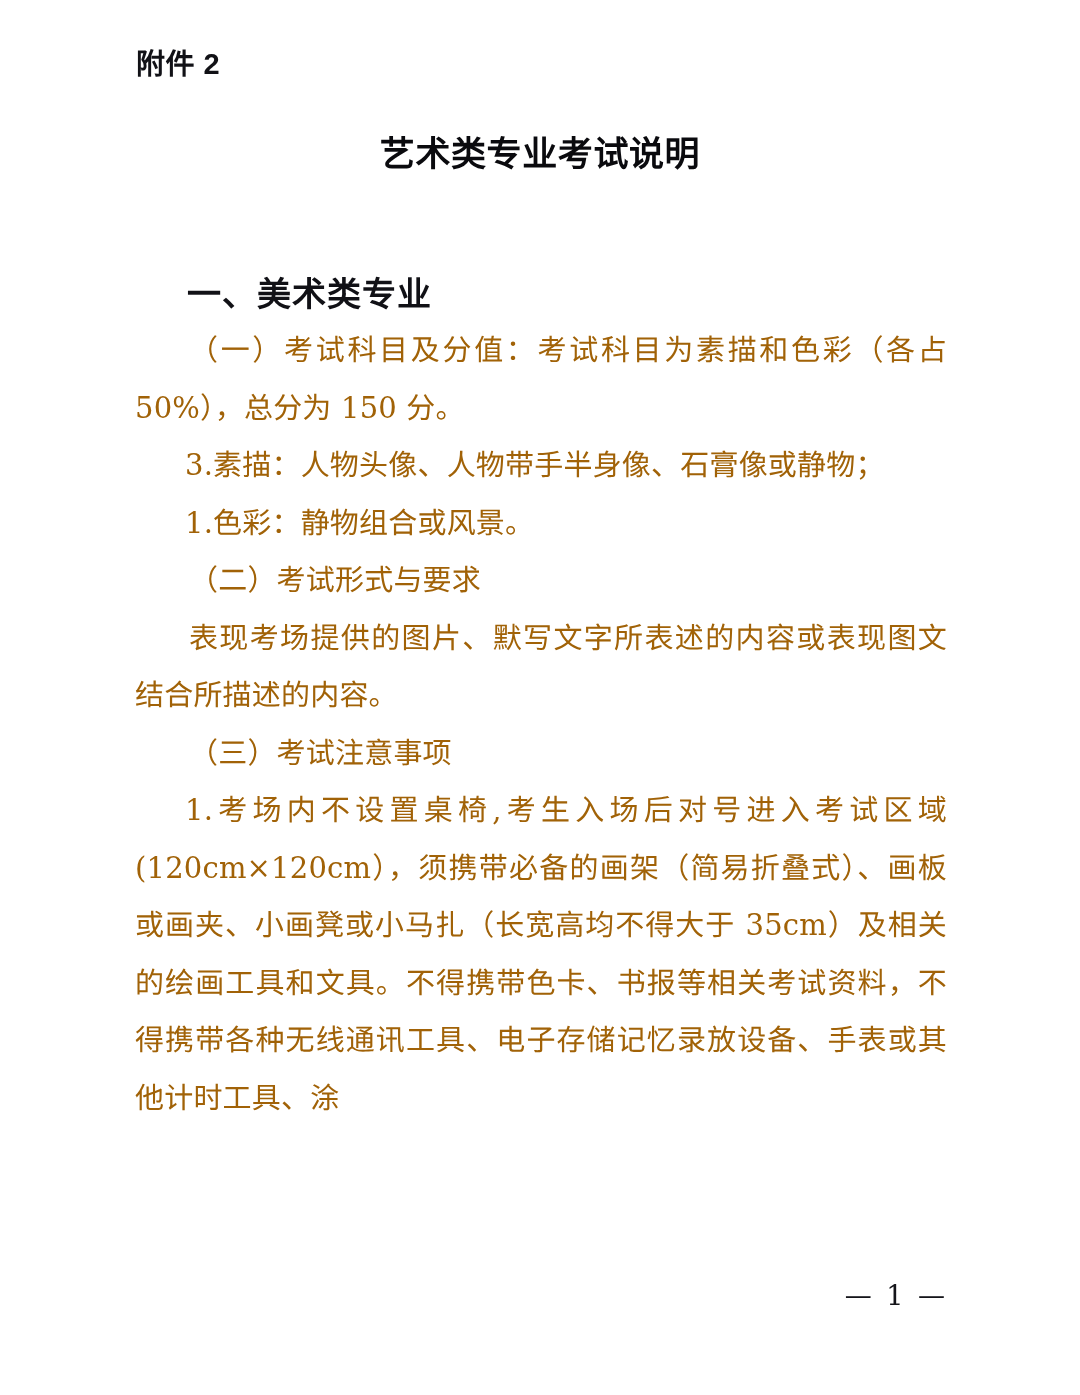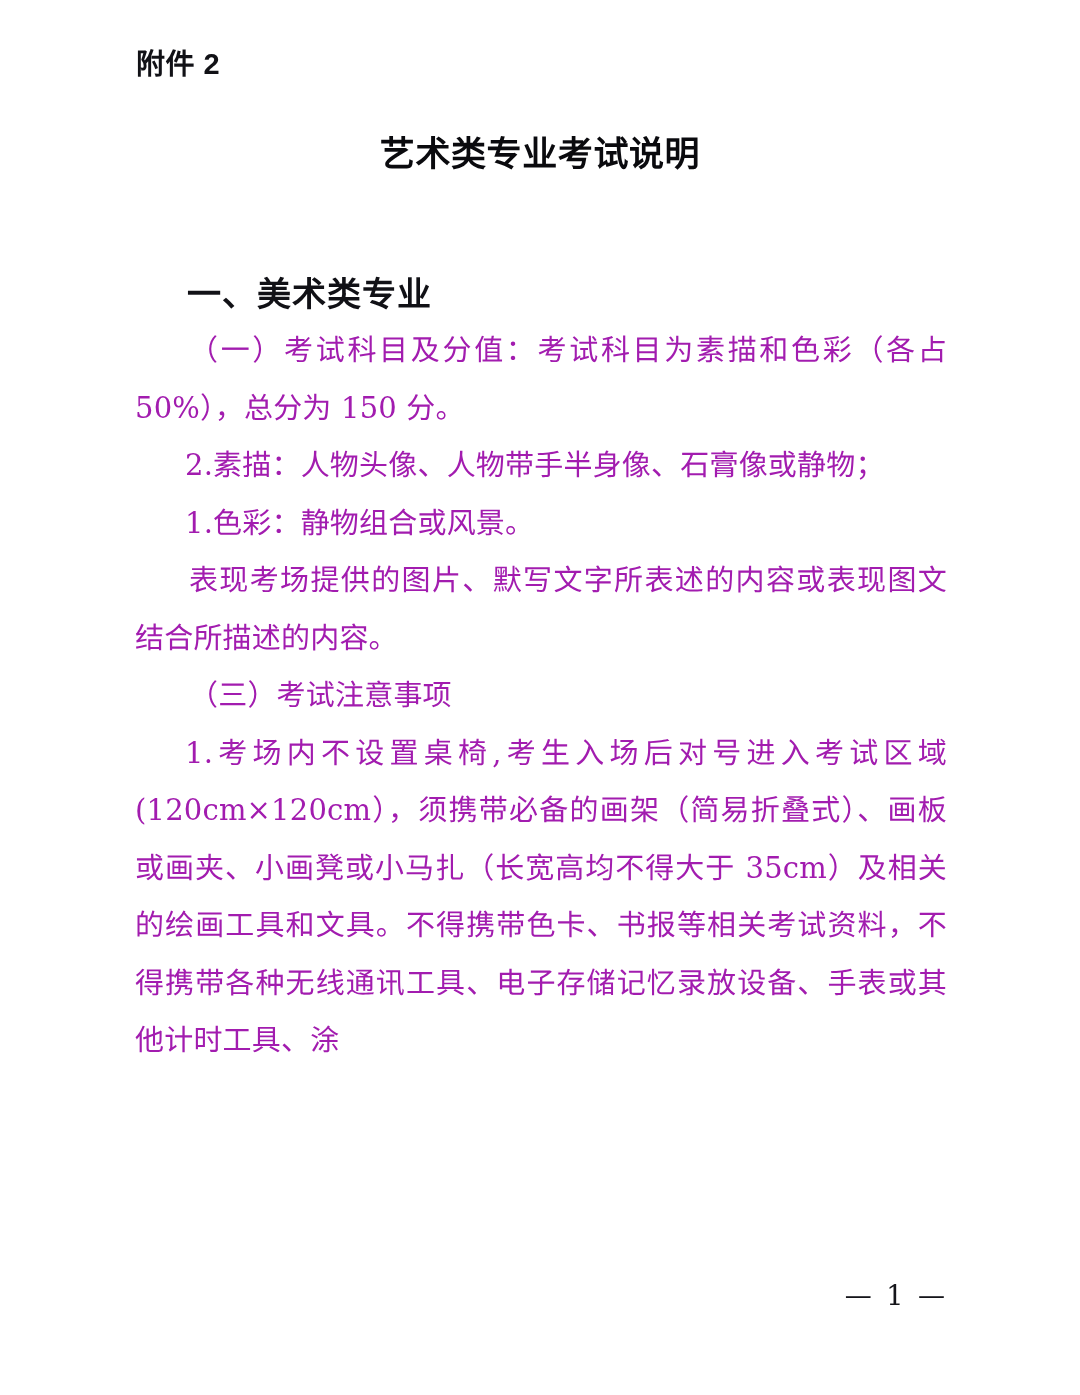--- a/index.html
+++ b/index.html
@@ -79,21 +79,21 @@
   }
 
   p.para {
     margin: 0;
     font-size: 29px;
     line-height: 57.5px;
     letter-spacing: 0.2px;
     text-align: justify;
     text-justify: inter-character;
     text-align-last: left;
-    color: #a21caf;
+    color: #a16207;
     font-family: "DejaVu Serif", "Liberation Serif", serif;
   }
   p.indent2 { text-indent: 54px; }
   p.indent-sub { text-indent: 50px; }
   p.nojust { text-align: left; }
 
   
   .page-number {
     position: absolute;
     left: 0;
@@ -117,24 +117,25 @@
   <div class="doc-title">
     <span class="title-line">艺术类专业考试说明</span>
   </div>
 
   <div class="body-text">
 
     <div class="section-heading">一、美术类专业</div>
 
     <p class="para indent2">（一）考试科目及分值：考试科目为素描和色彩（各占 50%），总分为 150 分。</p>
 
-    <p class="para indent-sub nojust">2.素描：人物头像、人物带手半身像、石膏像或静物；</p>
+    <p class="para indent-sub nojust">3.素描：人物头像、人物带手半身像、石膏像或静物；</p>
 
     <p class="para indent-sub nojust">1.色彩：静物组合或风景。</p>
 
+    <p class="para indent2 nojust">（二）考试形式与要求</p>
 
     <p class="para indent2">表现考场提供的图片、默写文字所表述的内容或表现图文结合所描述的内容。</p>
 
 
     <p class="para indent2 nojust">（三）考试注意事项</p>
 
     <p class="para indent-sub">1.考场内不设置桌椅,考生入场后对号进入考试区域(120cm×120cm），须携带必备的画架（简易折叠式）、画板或画夹、小画凳或小马扎（长宽高均不得大于 35cm）及相关的绘画工具和文具。不得携带色卡、书报等相关考试资料，不得携带各种无线通讯工具、电子存储记忆录放设备、手表或其他计时工具、涂</p>
 
   </div>
 

